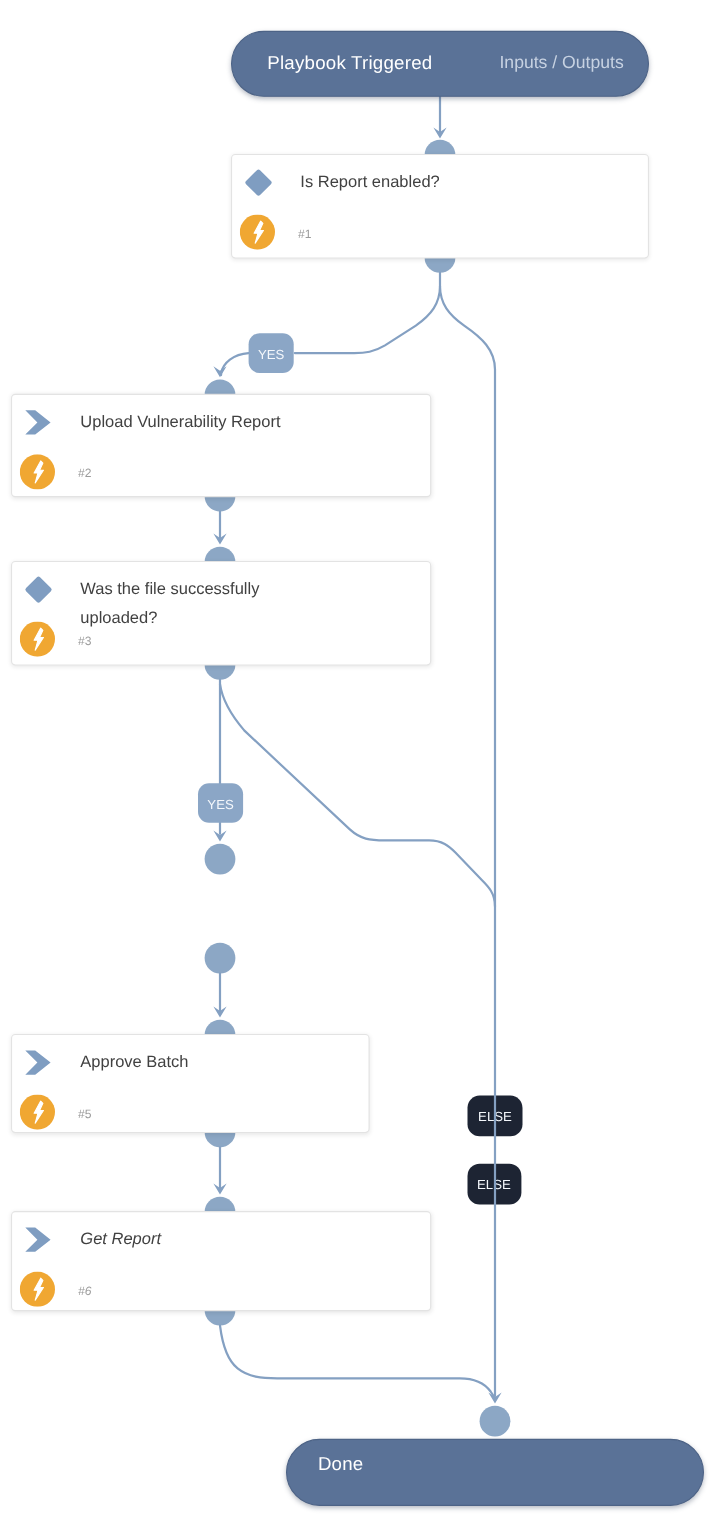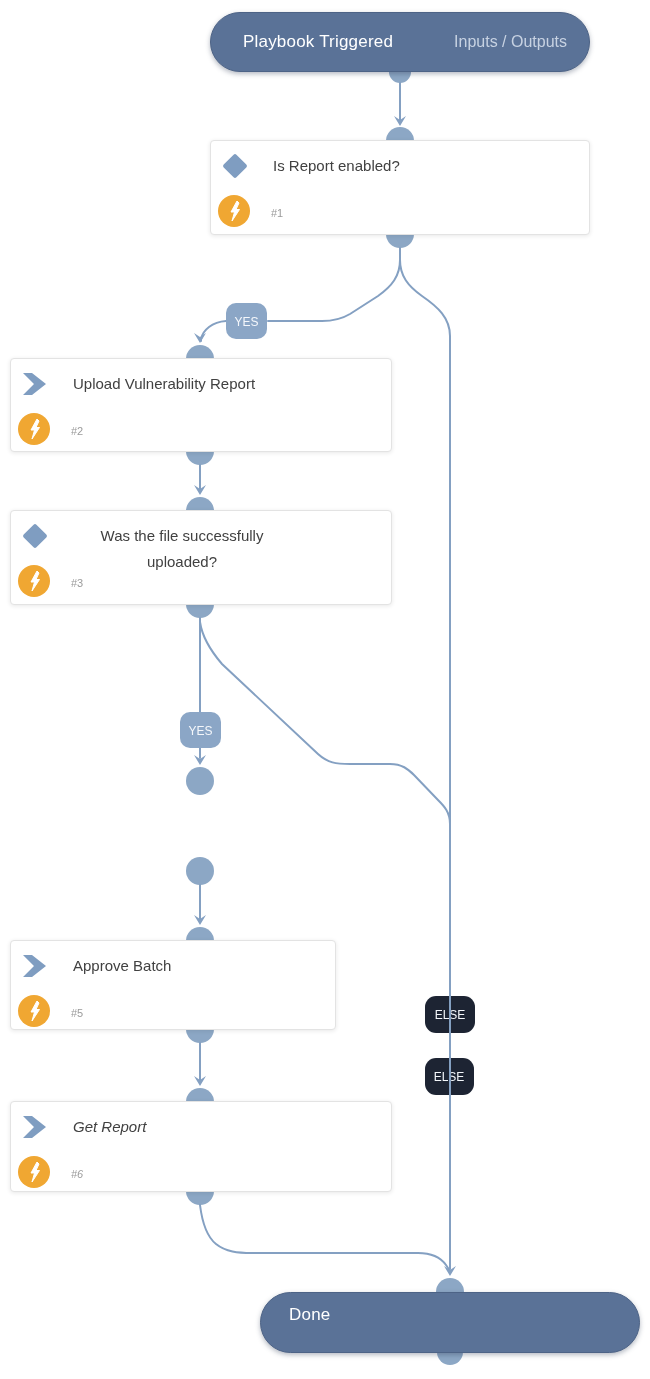--- a/index.html
+++ b/index.html
@@ -6,34 +6,34 @@
   .canvas{
     position:relative;width:650px;height:1379px;overflow:hidden;
     font-family:"Liberation Sans","DejaVu Sans",sans-serif;background:#ffffff;
   }
   svg.edges{position:absolute;left:0;top:0;z-index:1;}
   .edge-label{font-family:"Liberation Sans","DejaVu Sans",sans-serif;font-size:12px;fill:#f4f7fb;}
 
   .pill{
     position:absolute;z-index:2;background:#5a7297;border:1px solid #4d6386;
     border-radius:31px;box-shadow:0 2px 5px rgba(40,55,80,0.35);
-    display:flex;align-items:center;color:#ffffff;box-sizing:border-box;
+    display:flex;align-items:center;color:#ffffff;box-sizing:border-box;margin-top:16px;
   }
   .pill-header{left:210px;top:12px;width:380px;height:60px;padding:0 22px 0 32px;}
   .pill-done{left:260px;top:1292px;width:380px;height:61px;padding:0 22px 16px 28px;}
   .pill-title{font-size:17px;letter-spacing:.2px;}
   .pill-link{margin-left:auto;font-size:16px;color:#c7d2e2;cursor:pointer;}
 
   .card{
     position:absolute;z-index:2;background:#ffffff;border:1px solid #e3e3e3;
     border-radius:4px;box-shadow:0 1px 4px rgba(30,30,30,0.10);box-sizing:border-box;
   }
   #card-1{left:210px;top:140px;width:380px;height:95px;}
   #card-2{left:10px;top:358px;width:382px;height:94px;padding-left:36px;}
-  #card-3{left:10px;top:510px;width:382px;height:95px;text-align:center;}
+  #card-3{left:10px;top:510px;width:382px;height:95px;}
   #card-4{left:10px;top:780px;width:382px;height:92px;}
   #card-5{left:10px;top:940px;width:326px;height:90px;}
   #card-6{left:10px;top:1101px;width:382px;height:91px;font-style:italic;}
 
   .card .task-icon{position:absolute;left:10px;top:11px;width:28px;height:28px;display:block;}
   .card .title{
     position:absolute;left:62px;top:12px;max-width:218px;
     font-size:15px;line-height:26px;color:#414141;
   }
   .card .bolt{position:absolute;left:7px;top:54px;width:32px;height:32px;display:block;}

